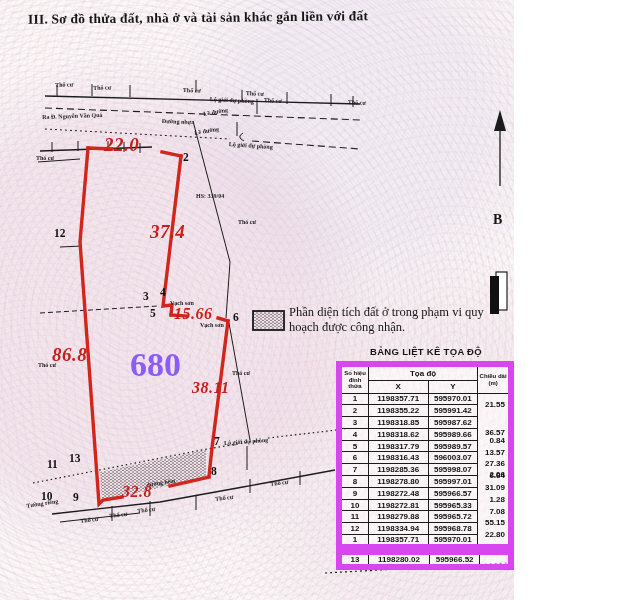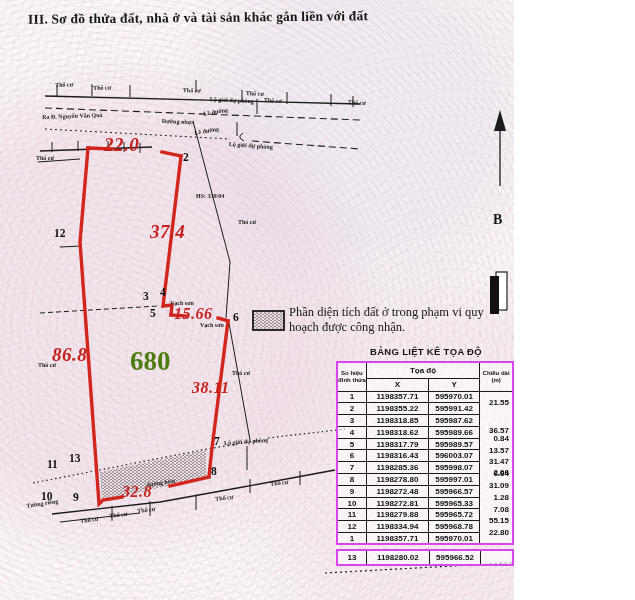--- a/index.html
+++ b/index.html
@@ -16,33 +16,33 @@
       repeating-radial-gradient(circle at 88% 60%, rgba(188,150,190,0.07) 0 2px, rgba(0,0,0,0) 2px 9px);}
   #title{position:absolute;left:28px;top:10px;font-size:13.5px;font-weight:bold;
     letter-spacing:.2px;transform:rotate(-0.6deg);}
   svg{position:absolute;left:0;top:0;}
   
   .sl{position:absolute;font-size:6px;font-weight:bold;white-space:nowrap;line-height:7px;
     transform-origin:left top;color:#1c1c1c;}
   .pt{position:absolute;font-size:11.5px;font-weight:bold;line-height:11px;color:#111;}
   .rd{position:absolute;font-style:italic;font-weight:bold;color:#c6201a;line-height:1;
     white-space:nowrap;letter-spacing:.5px;}
-  #parcel-no{position:absolute;left:130px;top:346px;font-size:27px;font-weight:bold;color:#4d7c0f;}
+  #parcel-no{position:absolute;left:130px;top:346px;font-size:34px;font-weight:bold;color:#8b5cf6;}
   #north-b{position:absolute;left:493px;top:212px;font-size:14px;font-weight:bold;}
   
   #legend-text{position:absolute;left:289px;top:305px;font-size:12.5px;line-height:15px;width:310px;}
   
   #tbl-title{position:absolute;left:336px;top:346px;width:180px;text-align:center;
     font-family:"Liberation Sans",sans-serif;font-size:9.5px;font-weight:bold;letter-spacing:.3px;}
   table.coords{position:absolute;left:336px;top:361px;border-collapse:collapse;
     font-family:"Liberation Sans",sans-serif;font-size:8px;font-weight:bold;color:#101010;
     background:rgba(255,255,255,0.55);}
   table.coords td,table.coords th{border:1px solid #1a1a1a;padding:0;margin:0;
     text-align:center;vertical-align:middle;font-weight:bold;}
-  table.coords{border:2px solid #d946ef;}
+  table.coords{border:6px solid #d946ef;}
   th.h2{font-size:6px;line-height:6.5px;}
   td.cx{width:64px;} td.cy{width:52px;} td.cn{width:30px;} td.cl,th.cl{width:34px;}
   tr.body{height:11.8px;}
   td.lenCol{position:relative;}
   td.lenCol span{position:absolute;right:3px;transform:translateY(-52%);white-space:nowrap;}
   table.extra{top:549px;}
   tr.xr{height:15px;}
 </style>
 </head>
 <body>
@@ -199,21 +199,21 @@
     <tr class="body">
           <td class="cn">1</td>
           <td class="cx">1198357.71</td>
           <td class="cy">595970.01</td>
           <td class="cl lenCol" rowspan="13">
             <span style="top: 11.8px;">21.55</span>
             <span style="top: 39px;">36.57</span>
             <span style="top: 35.4px; margin-top: 46px;">2.06</span>
             <span style="top: 47.2px;">0.84</span>
             <span style="top: 59px;">13.57</span>
-            <span style="top: 70.8px;">31.47</span>
+            <span style="top: 70.8px;">27.36</span>
             <span style="top: 82.6px;">6.64</span>
             <span style="top: 94.4px;">31.09</span>
             <span style="top: 106.2px;">1.28</span>
             <span style="top: 118px;">7.08</span>
             <span style="top: 129.8px;">55.15</span>
             <span style="top: 141.6px; padding-left: 28px;">22.80</span>
           </td>
         </tr>
         <tr class="body">
           <td class="cn">2</td>

